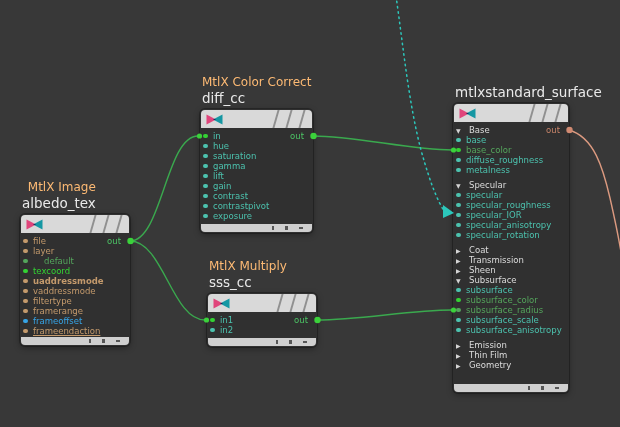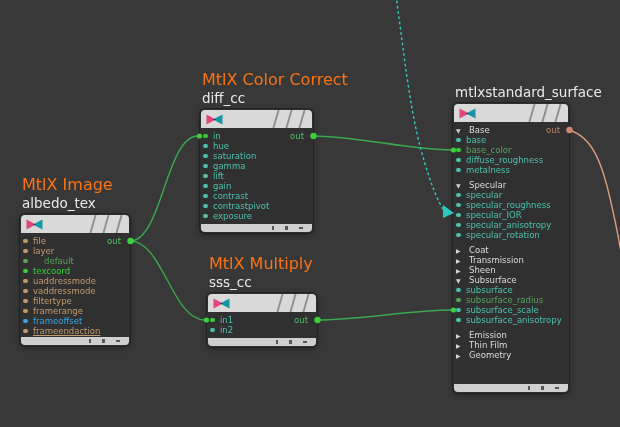--- a/index.html
+++ b/index.html
@@ -35,21 +35,21 @@
   .ftr {
     position:absolute; left:1px; right:1px; bottom:1px; height:8px; background:#cfcfcf;
     border-radius:0 0 4px 4px; display:flex; align-items:center; justify-content:flex-end;
     gap:11px; padding-right:9px; box-sizing:border-box;
   }
   .g1 { width:1.5px; height:4.5px; background:#565656; }
   .g2 { width:3.5px; height:3.5px; background:#565656; }
   .g3 { width:4px; height:1.5px; background:#565656; }
 
   .titles { position:absolute; bottom:100%; left:2px; margin-bottom:3px; white-space:nowrap; }
-  .ttype { font-size:16px; color:#f97316; margin-bottom:1px;text-align:right; }
+  .ttype { font-size:12px; color:#fdba74; margin-bottom:1px;text-align:right; }
   .tname { font-size:13.5px; color:#eaeaea; }
 </style>
 </head>
 <body>
 
 <div class="canvas">
 
   <div class="node" style="left:20px; top:214px; width:110px; height:132px;">
     <div class="titles">
       <div class="ttype">MtlX Image</div>
@@ -64,21 +64,21 @@
         <div class="slash s1"></div>
           <div class="slash s2"></div>
           <div class="slash s3"></div>
       </div>
     </div>
     <div class="rows">
         <div class="row"><span class="dot" style="background: rgb(196, 154, 108);"></span><span class="lab" style="color: rgb(196, 154, 108);">file</span></div>
         <div class="row"><span class="dot" style="background: rgb(196, 154, 108);"></span><span class="lab" style="color: rgb(196, 154, 108);">layer</span></div>
         <div class="row"><span class="dot" style="background: rgb(84, 165, 92);"></span><span class="lab" style="color: rgb(84, 165, 92); margin-left: 11px;">default</span></div>
         <div class="row"><span class="dot" style="background: rgb(51, 209, 51);"></span><span class="lab" style="color: rgb(51, 209, 51);">texcoord</span></div>
-        <div class="row"><span class="dot" style="background: rgb(196, 154, 108);"></span><span class="lab" style="color: rgb(196, 154, 108);">uaddressmode</span></div>
+        <div class="row"><span class="dot" style="background: rgb(196, 154, 108);"></span><span class="lab" style="color: rgb(196, 154, 108); font-weight: bold;">uaddressmode</span></div>
         <div class="row"><span class="dot" style="background: rgb(196, 154, 108);"></span><span class="lab" style="color: rgb(196, 154, 108);">vaddressmode</span></div>
         <div class="row"><span class="dot" style="background: rgb(196, 154, 108);"></span><span class="lab" style="color: rgb(196, 154, 108);">filtertype</span></div>
         <div class="row"><span class="dot" style="background: rgb(196, 154, 108);"></span><span class="lab" style="color: rgb(196, 154, 108);">framerange</span></div>
         <div class="row"><span class="dot" style="background: rgb(54, 164, 230);"></span><span class="lab" style="color: rgb(54, 164, 230);">frameoffset</span></div>
         <div class="row"><span class="dot" style="background: rgb(196, 154, 108);"></span><span class="lab" style="color: rgb(196, 154, 108); text-decoration: underline;">frameendaction</span></div>
       </div>
     <div class="out" style="color: rgb(76, 196, 101);"><span>out</span></div>
     <div class="ftr">
       <span class="g1"></span>
       <span class="g2"></span>
@@ -174,20 +174,21 @@
         <div class="row"><span class="dot" style="background: rgb(76, 194, 174);"></span><span class="lab" style="color: rgb(76, 194, 174);">specular</span></div>
         <div class="row"><span class="dot" style="background: rgb(76, 194, 174);"></span><span class="lab" style="color: rgb(76, 194, 174);">specular_roughness</span></div>
         <div class="row"><span class="dot" style="background: rgb(76, 194, 174);"></span><span class="lab" style="color: rgb(76, 194, 174);">specular_IOR</span></div>
         <div class="row"><span class="dot" style="background: rgb(76, 194, 174);"></span><span class="lab" style="color: rgb(76, 194, 174);">specular_anisotropy</span></div>
         <div class="row"><span class="dot" style="background: rgb(76, 194, 174);"></span><span class="lab" style="color: rgb(76, 194, 174);">specular_rotation</span></div>
         <div class="row gap"><span class="tri">▶</span><span class="lab group-lab">Coat</span></div>
         <div class="row"><span class="tri">▶</span><span class="lab group-lab">Transmission</span></div>
         <div class="row"><span class="tri">▶</span><span class="lab group-lab">Sheen</span></div>
         <div class="row"><span class="tri">▼</span><span class="lab group-lab">Subsurface</span></div>
         <div class="row"><span class="dot" style="background: rgb(76, 194, 174);"></span><span class="lab" style="color: rgb(76, 194, 174);">subsurface</span></div>
+        <div class="row"><span class="dot" style="background: rgb(51, 209, 51);"></span><span class="lab" style="color: rgb(84, 165, 92);">subsurface_color</span></div>
         <div class="row"><span class="dot" style="background: rgb(84, 165, 92);"></span><span class="lab" style="color: rgb(84, 165, 92);">subsurface_radius</span></div>
         <div class="row"><span class="dot" style="background: rgb(76, 194, 174);"></span><span class="lab" style="color: rgb(76, 194, 174);">subsurface_scale</span></div>
         <div class="row"><span class="dot" style="background: rgb(76, 194, 174);"></span><span class="lab" style="color: rgb(76, 194, 174);">subsurface_anisotropy</span></div>
         <div class="row gap"><span class="tri">▶</span><span class="lab group-lab">Emission</span></div>
         <div class="row"><span class="tri">▶</span><span class="lab group-lab">Thin Film</span></div>
         <div class="row"><span class="tri">▶</span><span class="lab group-lab">Geometry</span></div>
       </div>
     <div class="out" style="color: rgb(201, 133, 106);"><span>out</span></div>
     <div class="ftr">
       <span class="g1"></span>

